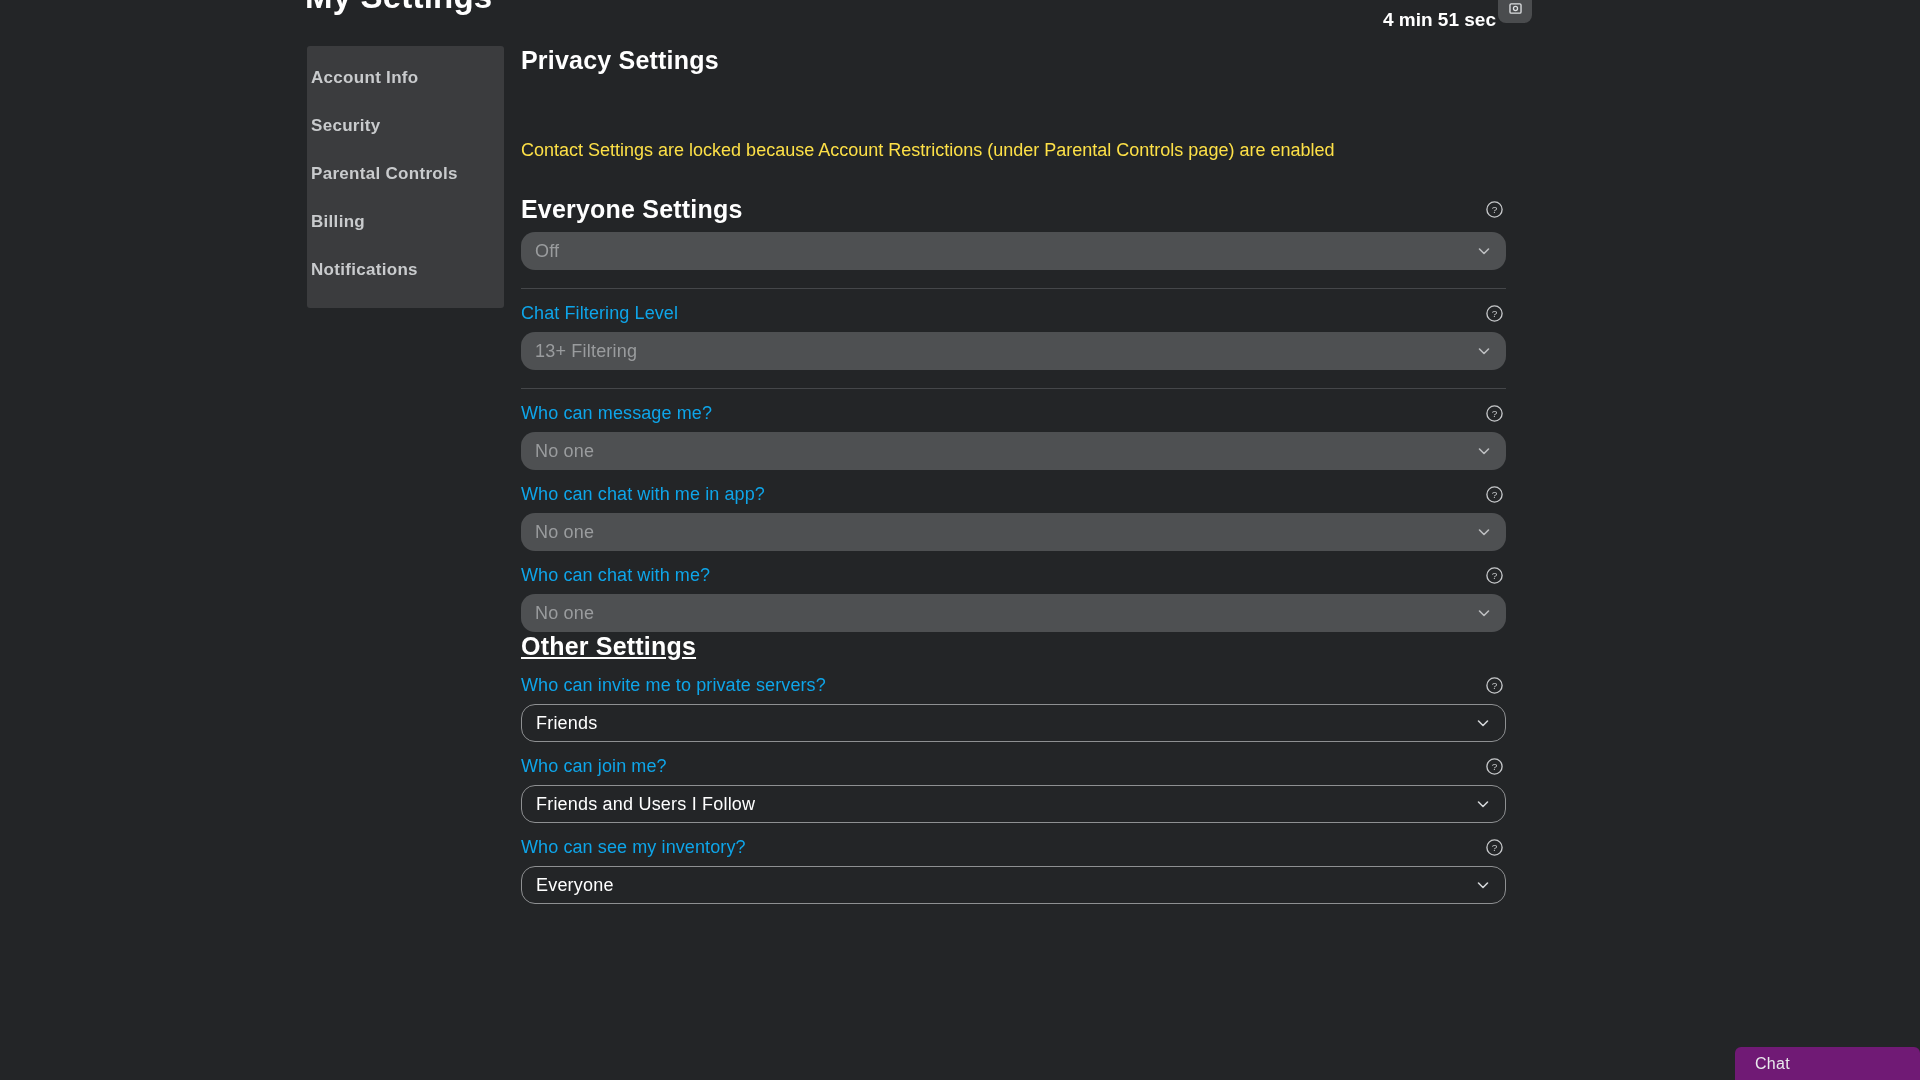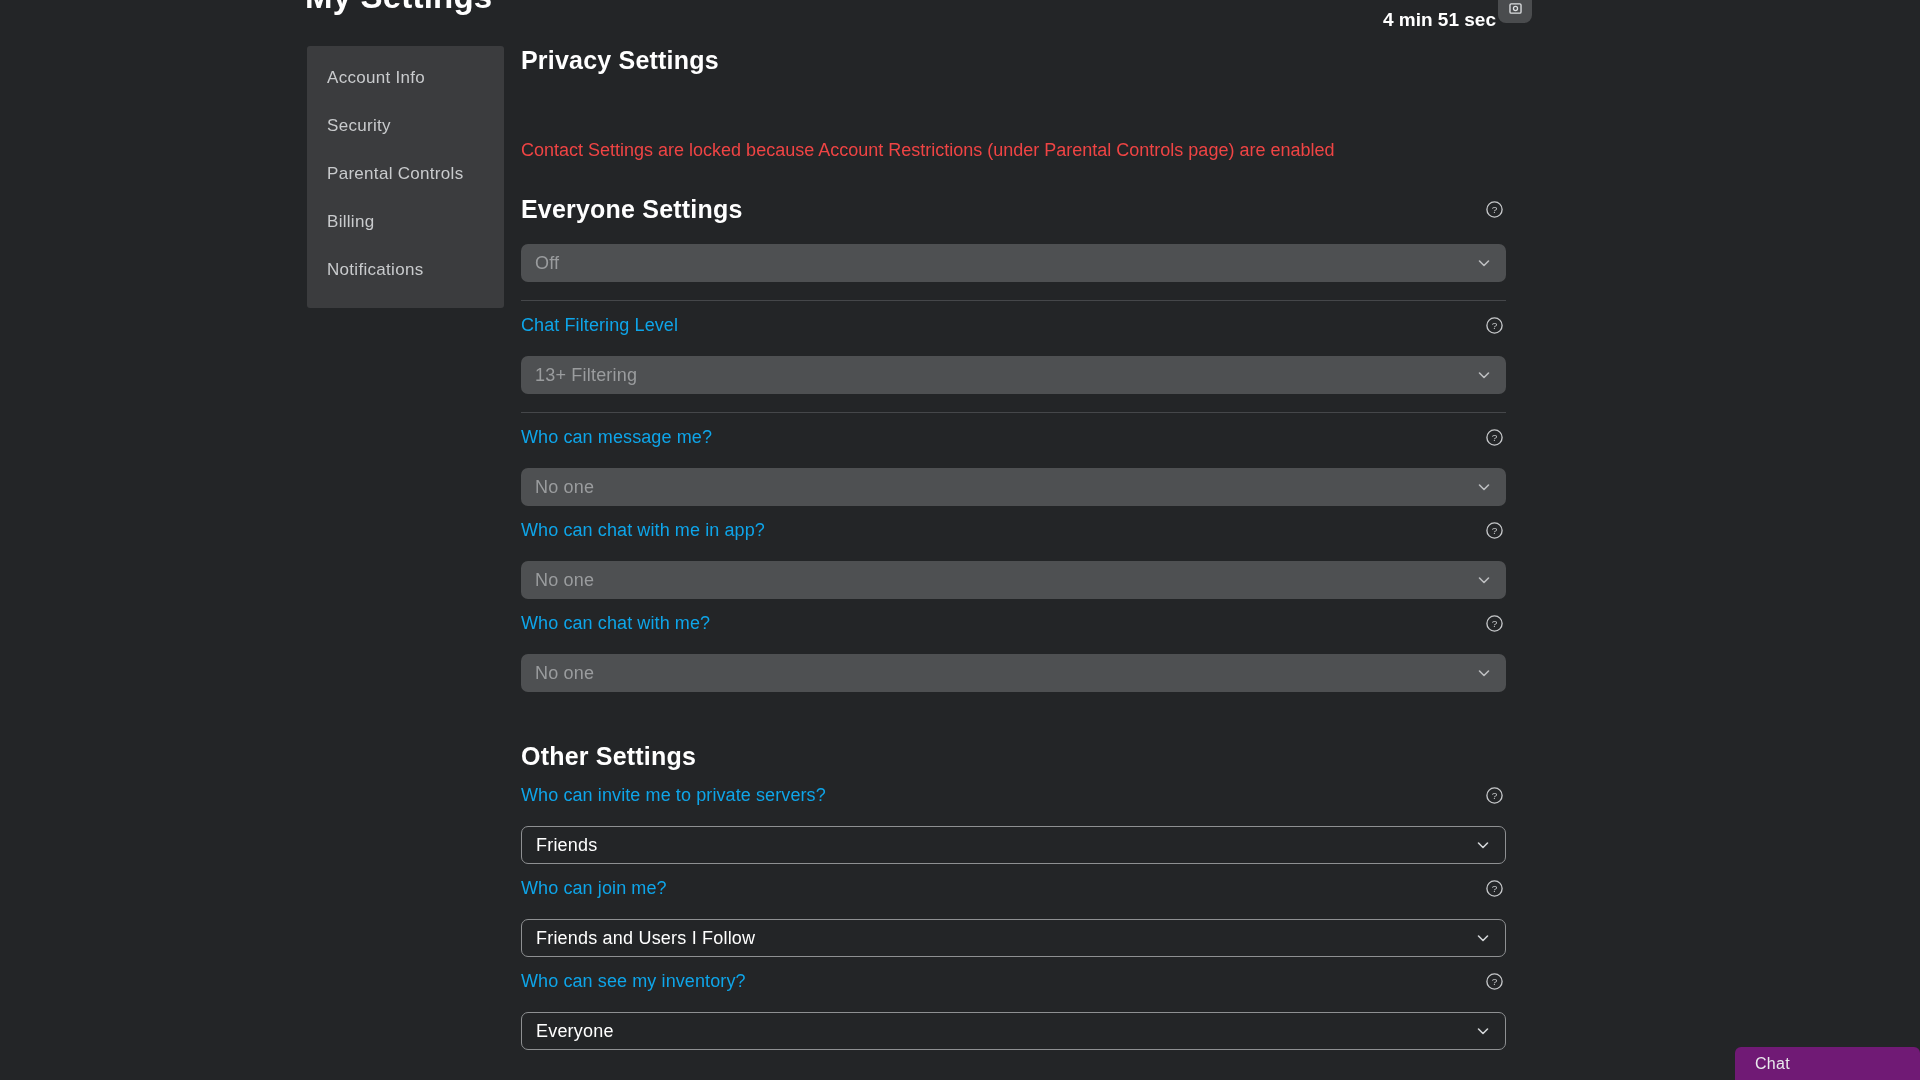--- a/index.html
+++ b/index.html
@@ -73,22 +73,23 @@
     width: 197px;
     background: #3b3c3e;
     border-radius: 3px;
     padding: 8px 0 14px 0;
   }
   .side-item {
     position: relative;
     height: 48px;
     display: flex;
     align-items: center;
-    padding-left: 20px;
+    padding-left: 4px;
     cursor: pointer;
+    font-weight: bold;
   }
   .side-item .label {
     font-size: 17px;
     color: #c9cbcd;
     letter-spacing: 0.3px;
     white-space: nowrap;
   }
   .side-item.active .label { color: #ffffff; }
   .side-item .active-bar {
     position: absolute;
@@ -114,27 +115,27 @@
     font-size: 25px;
     font-weight: 700;
     color: #ffffff;
     letter-spacing: 0.2px;
   }
   .h-privacy { margin-top: 0px; }
 
   .lock-note {
     margin-top: 62px;
     font-size: 18px;
-    color: #ef4444;
+    color: #fde047;
     line-height: 26px;
     max-width: 985px;
   }
 
   .h-contact { margin-top: 18px; }
-  .h-other { margin-top: 50px; margin-bottom: 4px; }
+  .h-other { margin-bottom: 4px; text-decoration: underline; }
 
   .field-row {
     position: relative;
     display: flex;
     align-items: center;
     justify-content: space-between;
     margin-top: 14px;
     padding-right: 2px;
   }
   .field-label {
@@ -147,25 +148,25 @@
     width: 19px;
     height: 19px;
     flex: 0 0 auto;
     cursor: pointer;
   }
   .help-icon svg { display: block; }
 
   .select-box {
     position: relative;
     height: 38px;
-    border-radius: 7px;
+    border-radius: 14px;
     display: flex;
     align-items: center;
     padding: 0 14px;
-    margin-top: 20px;
+    margin-top: 8px;
     width: 100%;
     cursor: pointer;
   }
   .select-box .value {
     font-size: 18px;
     letter-spacing: 0.2px;
     white-space: nowrap;
   }
   .select-box .chev {
     position: absolute;

